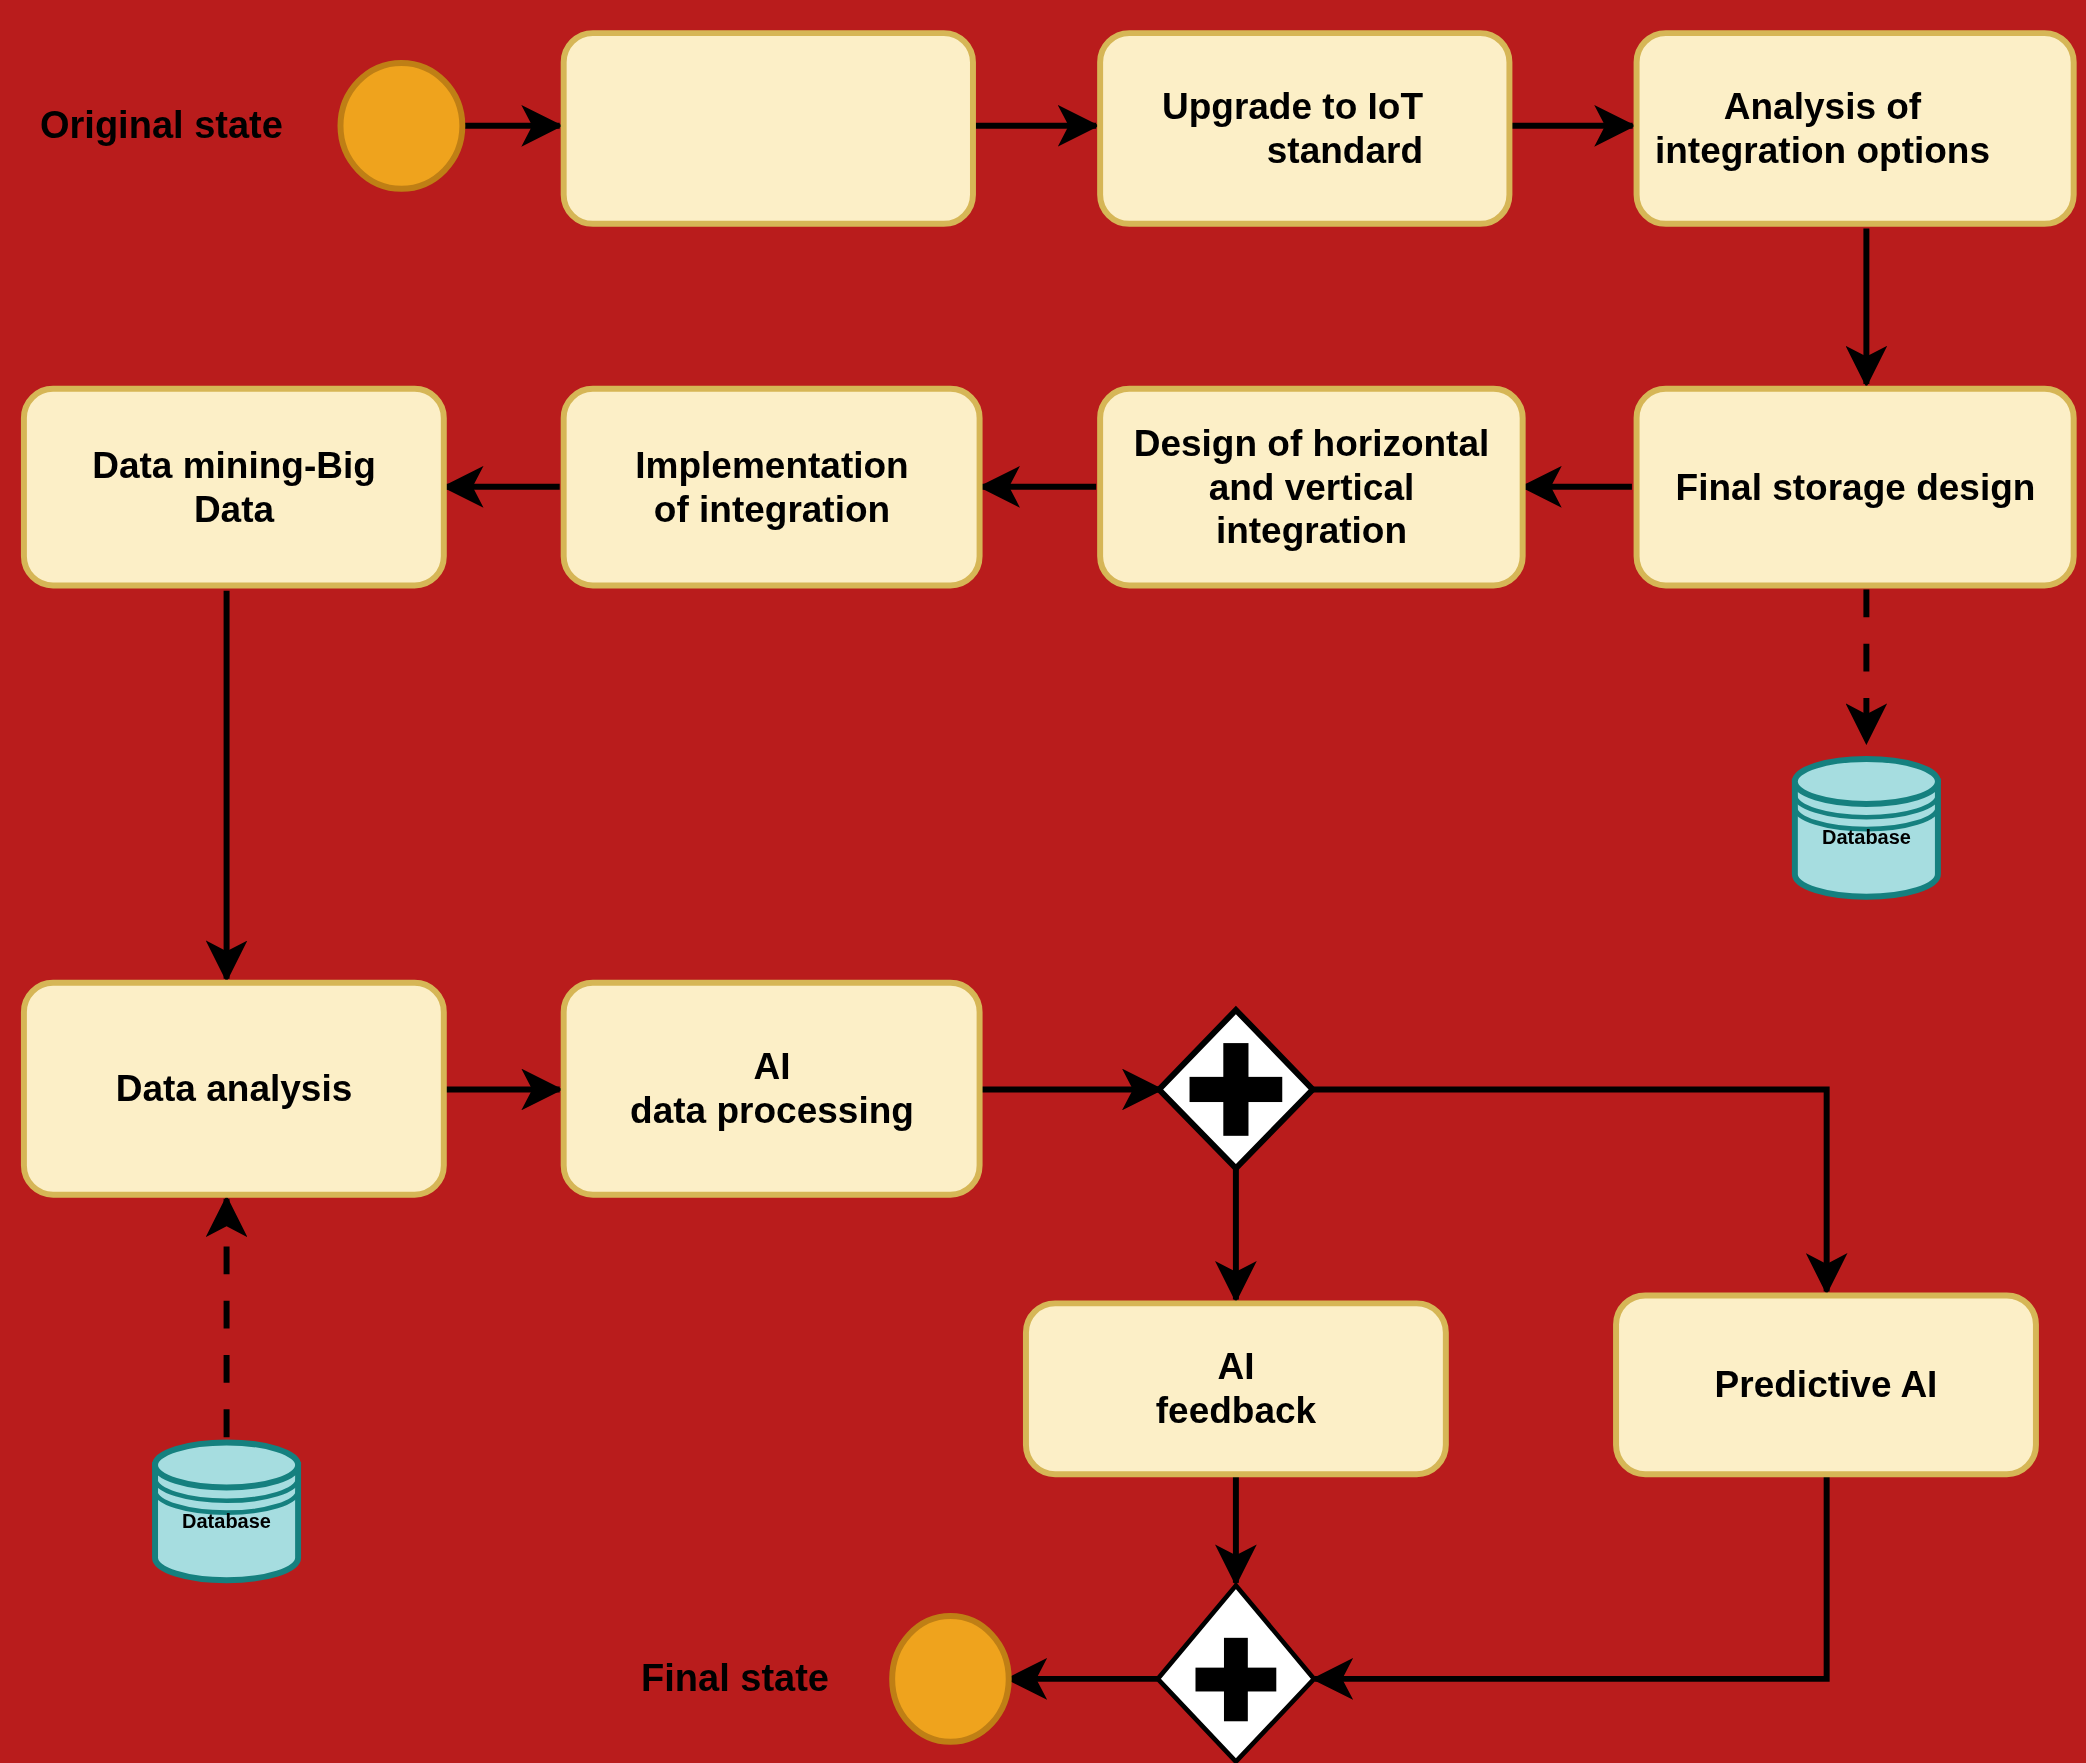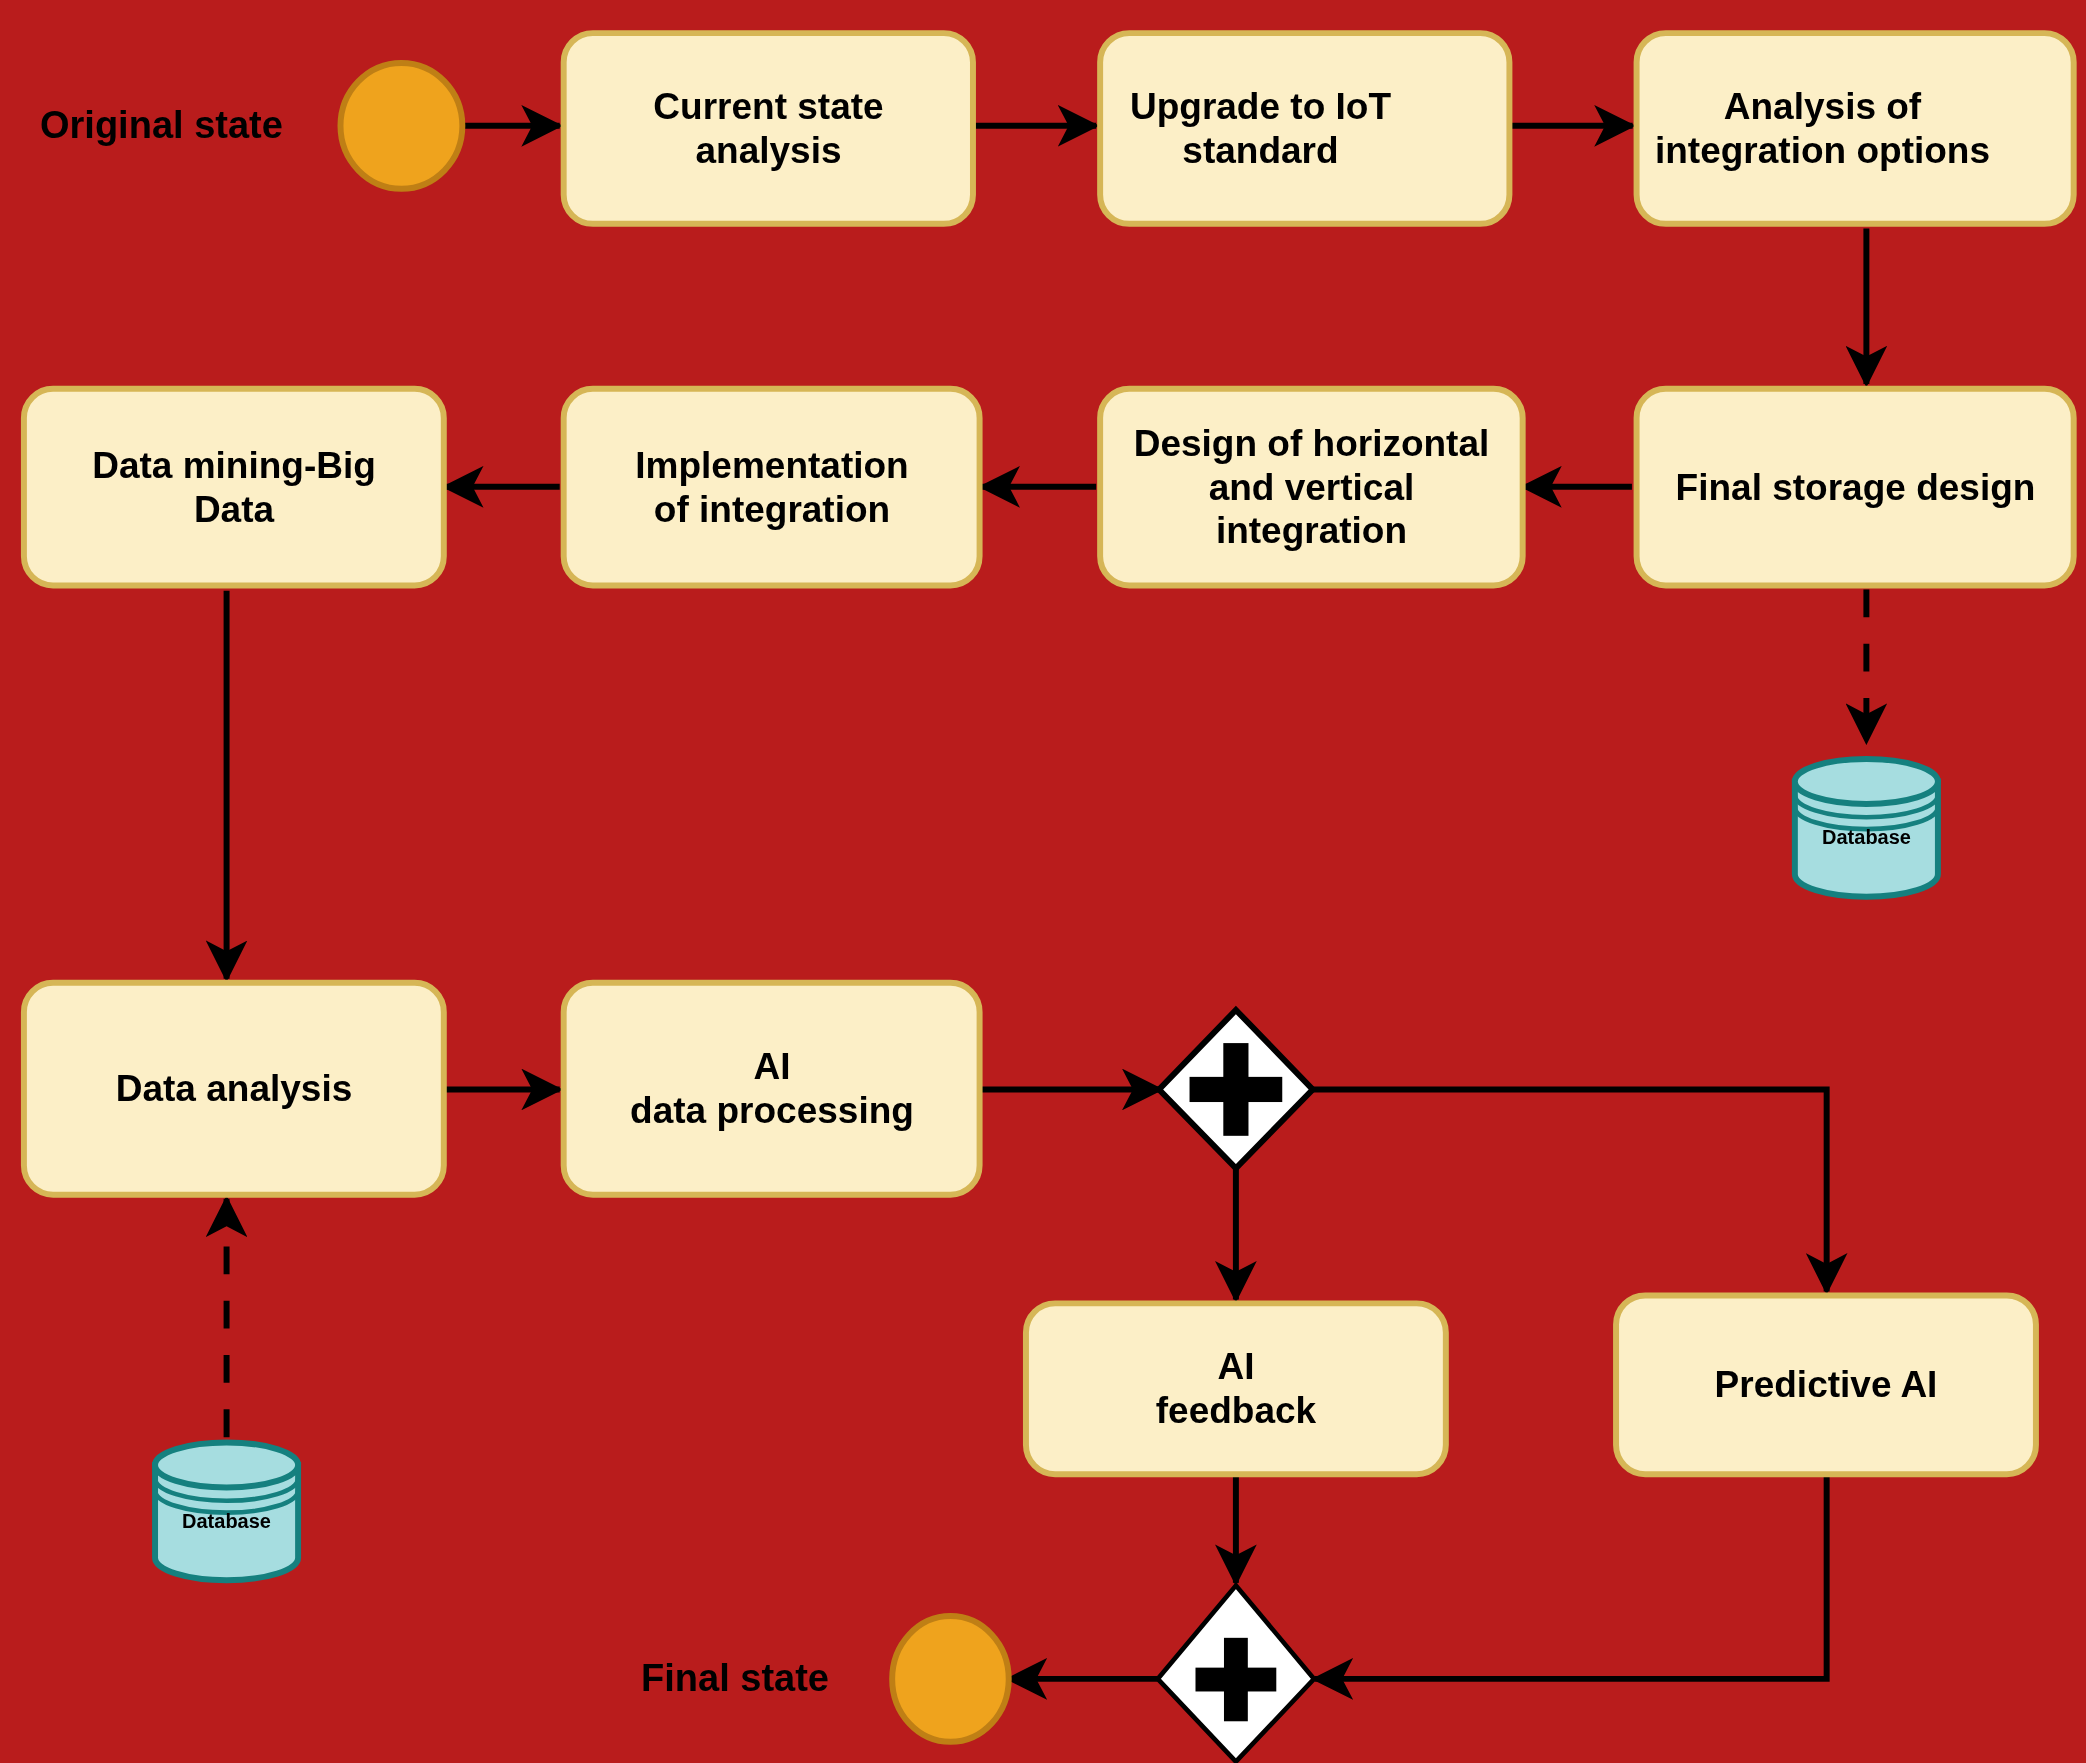--- a/index.html
+++ b/index.html
@@ -127,23 +127,22 @@
           <rect x="1805" y="2518" width="122" height="36"></rect>
         </g>
       </g>
     </g>
   </svg>
 
   <div class="nodeText sideLabel" style="left:40px;top:99px;width:278px;height:53px;justify-content:flex-start;">Original state</div>
 
   <div class="nodeText sideLabel" style="left:591px;top:1652px;width:238px;height:53px;justify-content:flex-end;">Final state</div>
 
-  <div class="nodeText taskLabel" style="left:564px;top:33px;width:409px;height:191px;">Current state<br>analysis</div>
 
-  <div class="nodeText taskLabel" style="left:1056px;top:33px;width:409px;height:191px;">Upgrade to IoT<br>standard</div>
+  <div class="nodeText taskLabel" style="left:1088px;top:33px;width:409px;height:191px;text-align:right;">Upgrade to IoT<br>standard</div>
 
   <div class="nodeText taskLabel" style="left:1604px;top:33px;width:437px;height:191px;">Analysis of<br>integration options</div>
 
   <div class="nodeText taskLabel" style="left:1637px;top:389px;width:437px;height:197px;">Final storage design</div>
 
   <div class="nodeText taskLabel" style="left:1100px;top:389px;width:423px;height:197px;">Design of horizontal<br>and vertical<br>integration</div>
 
   <div class="nodeText taskLabel" style="left:564px;top:389px;width:416px;height:197px;">Implementation<br>of integration</div>
 
   <div class="nodeText taskLabel" style="left:24px;top:389px;width:420px;height:197px;">Data mining-Big<br>Data</div>

